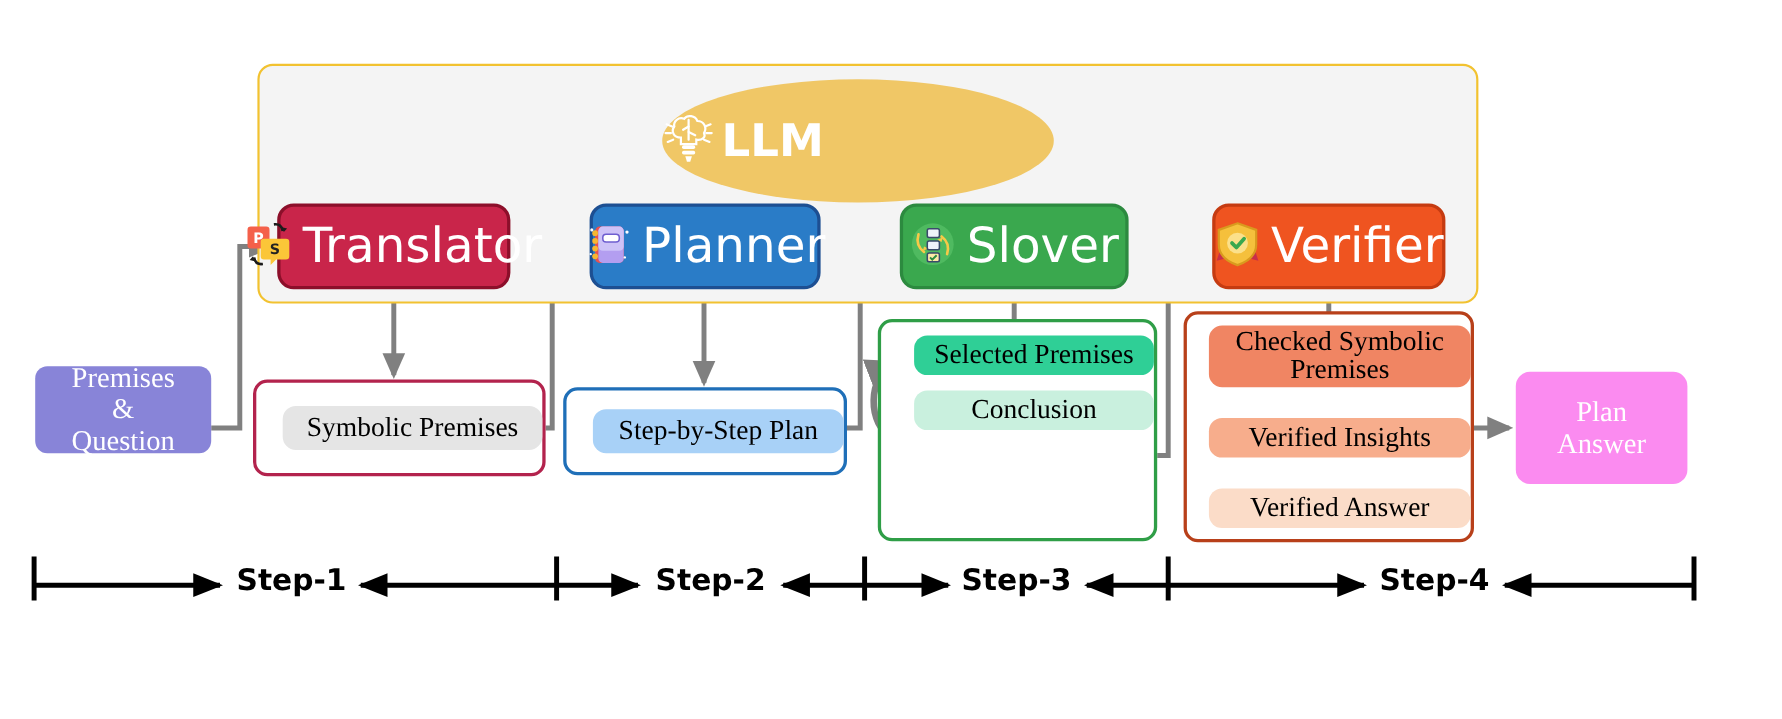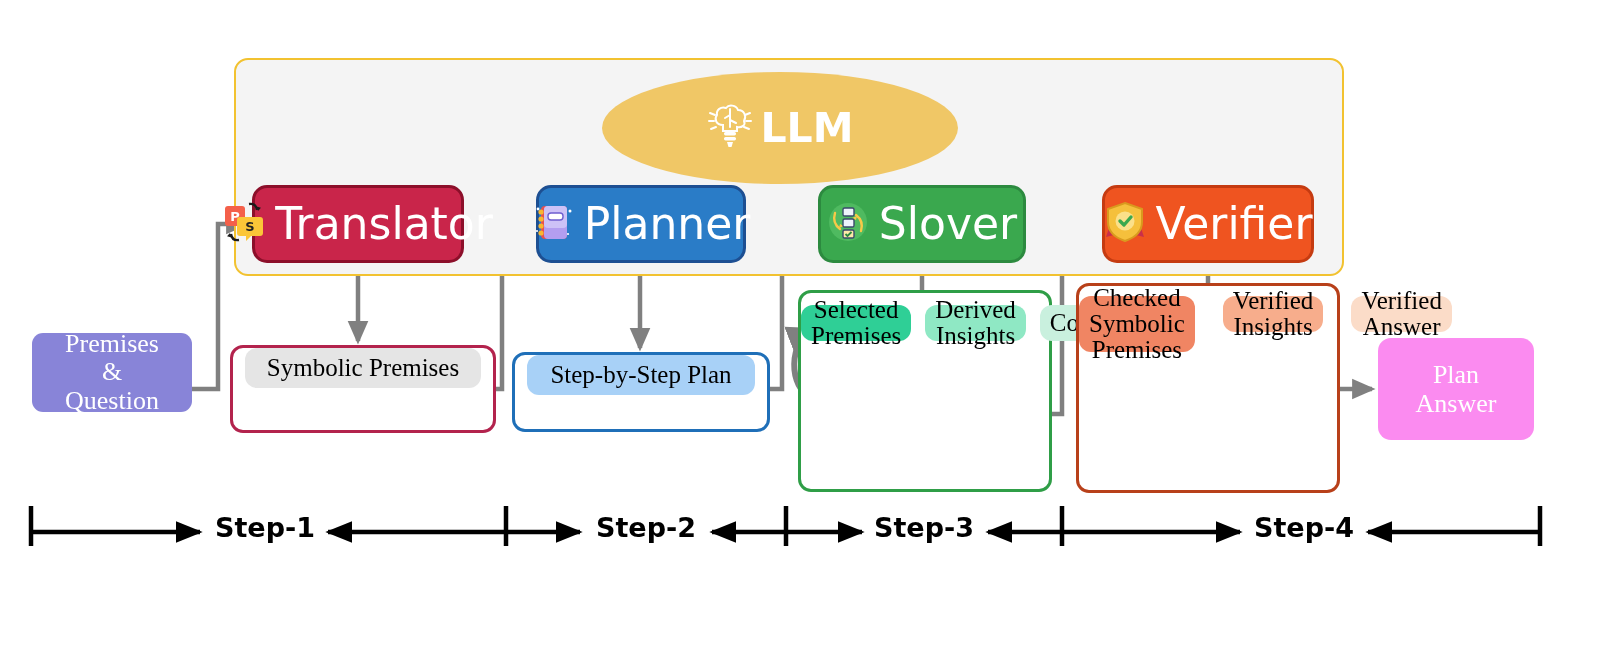--- a/index.html
+++ b/index.html
@@ -35,21 +35,20 @@
   }
 
   .llm-ellipse {
     position: absolute;
     left: 602px; top: 72px;
     width: 356px; height: 112px;
     background: #f0c766;
     border-radius: 50%;
     display: flex;
     align-items: center;
-    justify-content: center;
     gap: 6px;
   }
   .llm-label {
     color: #ffffff;
     font-family: "DejaVu Sans", sans-serif;
     font-size: 41px;
     font-weight: bold;
     letter-spacing: 0px;
     line-height: 1;
   }
@@ -92,22 +91,22 @@
     background: #ef5420; border: 3px solid #c53b11;
   }
 
   
   .artifact-box {
     position: absolute;
     background: #ffffff;
     border-radius: 13px;
     box-sizing: border-box;
     display: flex;
-    flex-direction: row;
-    align-items: flex-start;
+    flex-direction: column;
+    align-items: flex-end;
     justify-content: center;
   }
   .pill {
     border-radius: 12px;
     display: flex;
     align-items: center;
     justify-content: center;
     text-align: center;
     color: #000000;
     font-family: "Liberation Serif", serif;
@@ -411,21 +410,20 @@
   <div class="artifact-box" id="box-symbolic">
     <div class="pill" id="pill-symbolic">Symbolic Premises</div>
   </div>
 
   <div class="artifact-box" id="box-plan">
     <div class="pill" id="pill-plan">Step-by-Step Plan</div>
   </div>
 
   <div class="artifact-box" id="box-step3">
     <div class="pill" id="pill-selected">Selected Premises</div>
-    <div class="pill" id="pill-derived">Derived Insights</div>
     <div class="pill" id="pill-conclusion">Conclusion</div>
   </div>
 
   <div class="artifact-box" id="box-step4">
     <div class="pill" id="pill-checked">Checked Symbolic Premises</div>
     <div class="pill" id="pill-vinsight">Verified Insights</div>
     <div class="pill" id="pill-vanswer">Verified Answer</div>
   </div>
 
   <div id="box-final">

